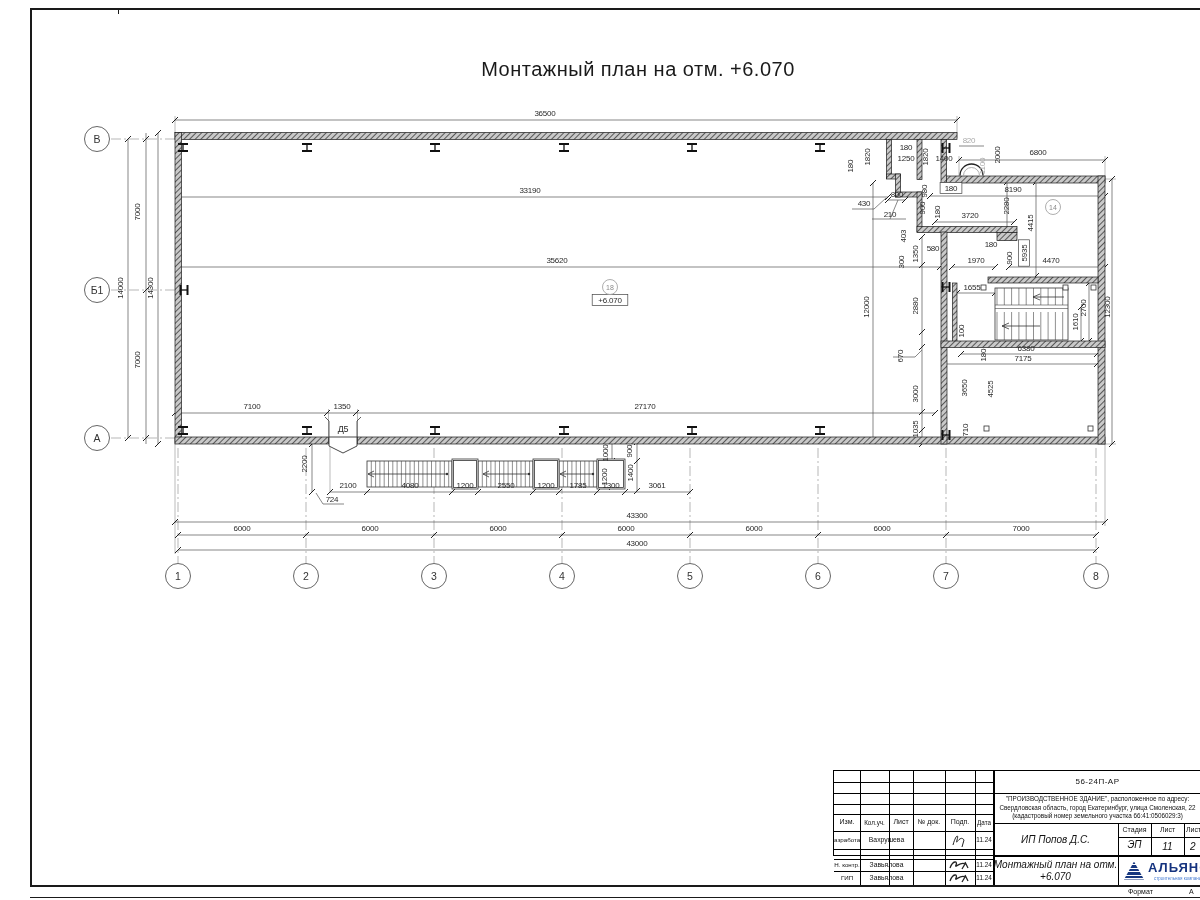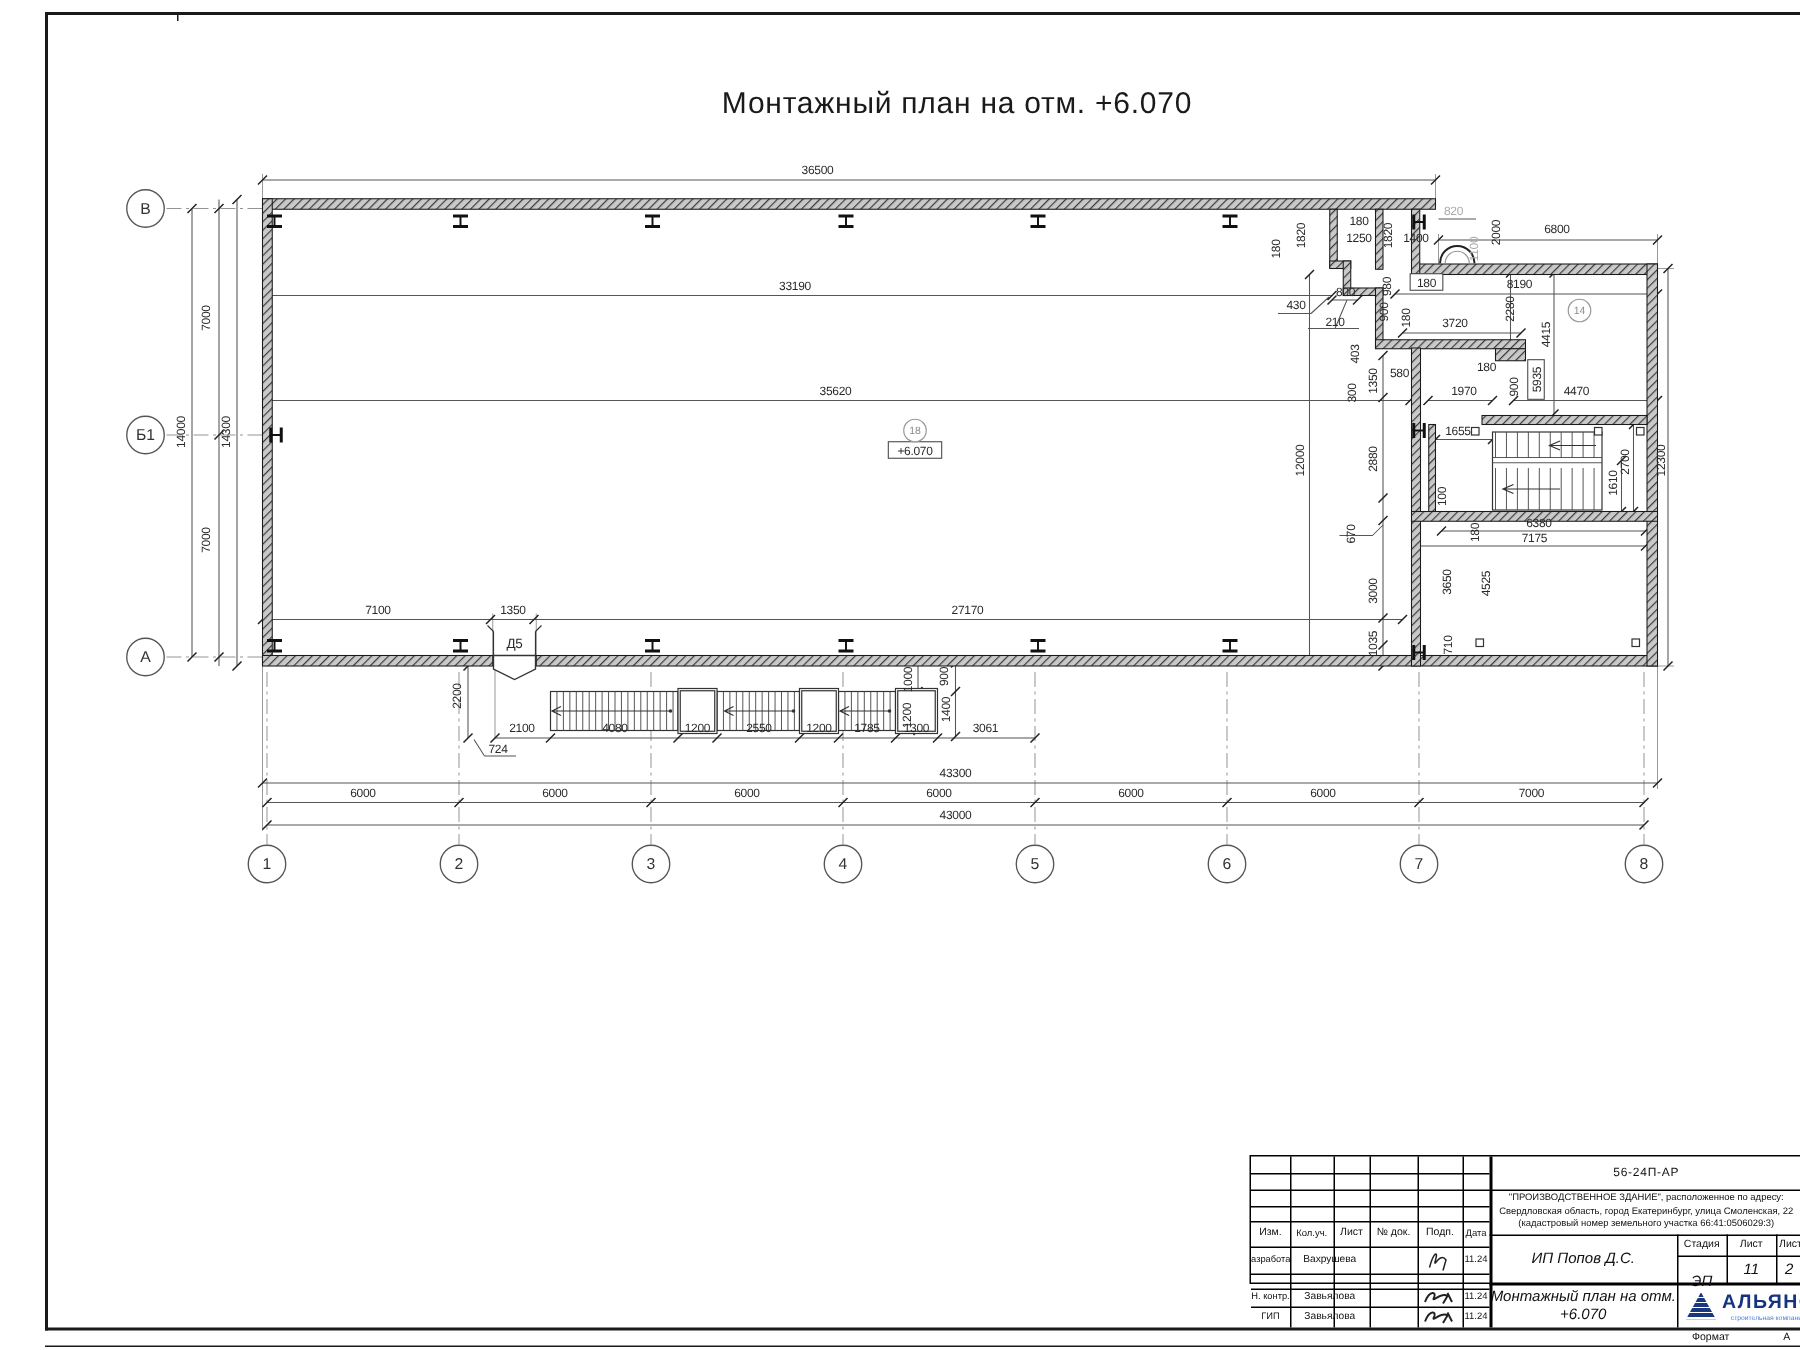--- a/index.html
+++ b/index.html
@@ -396,21 +396,21 @@
     <div class="cell code" style="left:159px;top:0;width:209px;height:22px;">56-24П-АР</div>
     <div class="cell addr" style="left:163px;top:22px;width:201px;height:30px;flex-direction:column;justify-content:center;">
       <span>"ПРОИЗВОДСТВЕННОЕ ЗДАНИЕ", расположенное по адресу:</span>
       <span>Свердловская область, город Екатеринбург, улица Смоленская, 22</span>
       <span>(кадастровый номер земельного участка 66:41:0506029:3)</span>
     </div>
     <div class="cell big" style="left:159px;top:52px;width:125px;height:33px;">ИП Попов Д.С.</div>
     <div class="cell" style="left:284px;top:52px;width:33px;height:14px;">Стадия</div>
     <div class="cell" style="left:317px;top:52px;width:33px;height:14px;">Лист</div>
     <div class="cell" style="left:350px;top:52px;width:18px;height:14px;justify-content:flex-start;padding-left:2px;">Листов</div>
-    <div class="cell big" style="left:284px;top:74px;width:33px;height:19px;">ЭП</div>
+    <div class="cell big" style="left:284px;top:64px;width:33px;height:19px;">ЭП</div>
     <div class="cell big" style="left:317px;top:66px;width:33px;height:19px;">11</div>
     <div class="cell big" style="left:350px;top:66px;width:18px;height:19px;justify-content:flex-start;padding-left:6px;">2</div>
     <div class="cell big" style="left:159px;top:85px;width:125px;height:29px;">Монтажный план на отм. +6.070</div>
     <div class="cell" id="logo-wrap" style="left:284px;top:85px;width:84px;height:29px;">
       <div id="logo-tri"></div>
       <div>
         <div id="logo-name">АЛЬЯНС</div>
         <div id="logo-sub">строительная компания</div>
       </div>
     </div>

